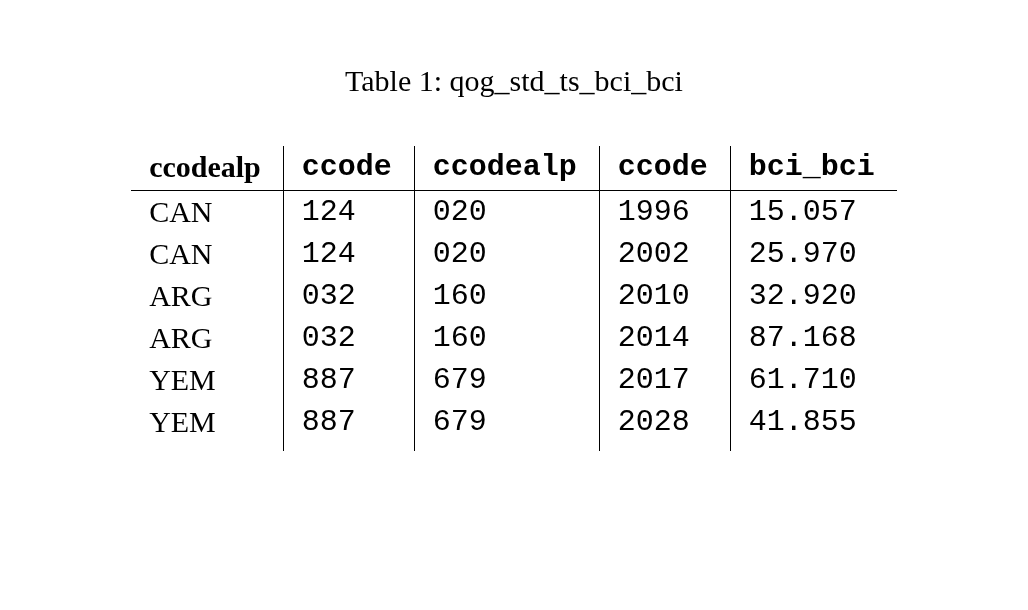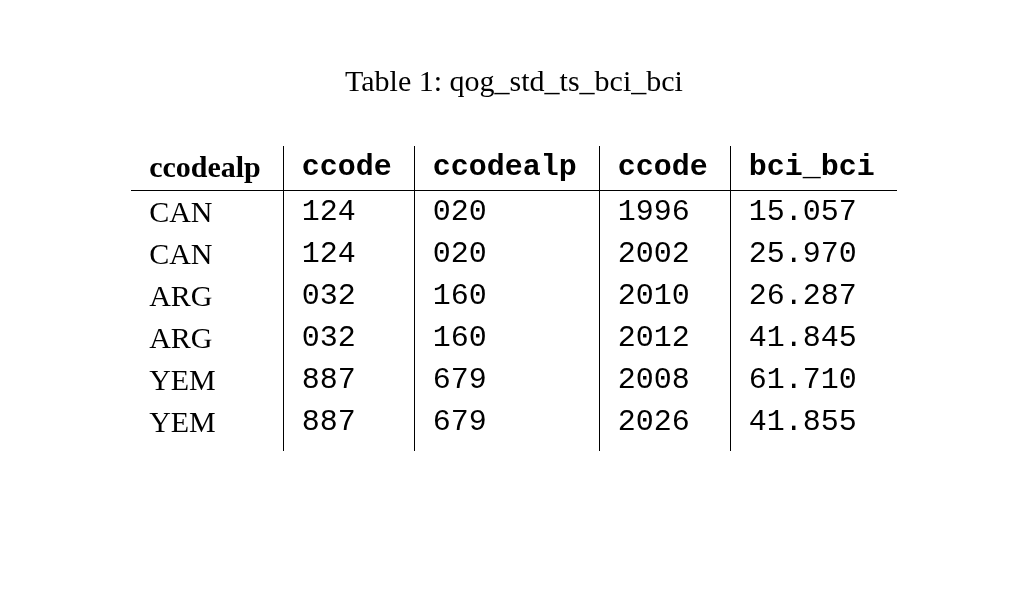--- a/index.html
+++ b/index.html
@@ -74,37 +74,37 @@
       <td>124</td>
       <td>020</td>
       <td>2002</td>
       <td>25.970</td>
     </tr>
     <tr>
       <td>ARG</td>
       <td>032</td>
       <td>160</td>
       <td>2010</td>
-      <td>26.287</td>
+      <td>32.920</td>
     </tr>
     <tr>
       <td>ARG</td>
       <td>032</td>
       <td>160</td>
-      <td>2012</td>
-      <td>41.845</td>
+      <td>2014</td>
+      <td>87.168</td>
     </tr>
     <tr>
       <td>YEM</td>
       <td>887</td>
       <td>679</td>
-      <td>2008</td>
+      <td>2017</td>
       <td>61.710</td>
     </tr>
     <tr>
       <td>YEM</td>
       <td>887</td>
       <td>679</td>
-      <td>2026</td>
+      <td>2028</td>
       <td>41.855</td>
     </tr>
   </tbody>
 </table>
 
 </body></html>

